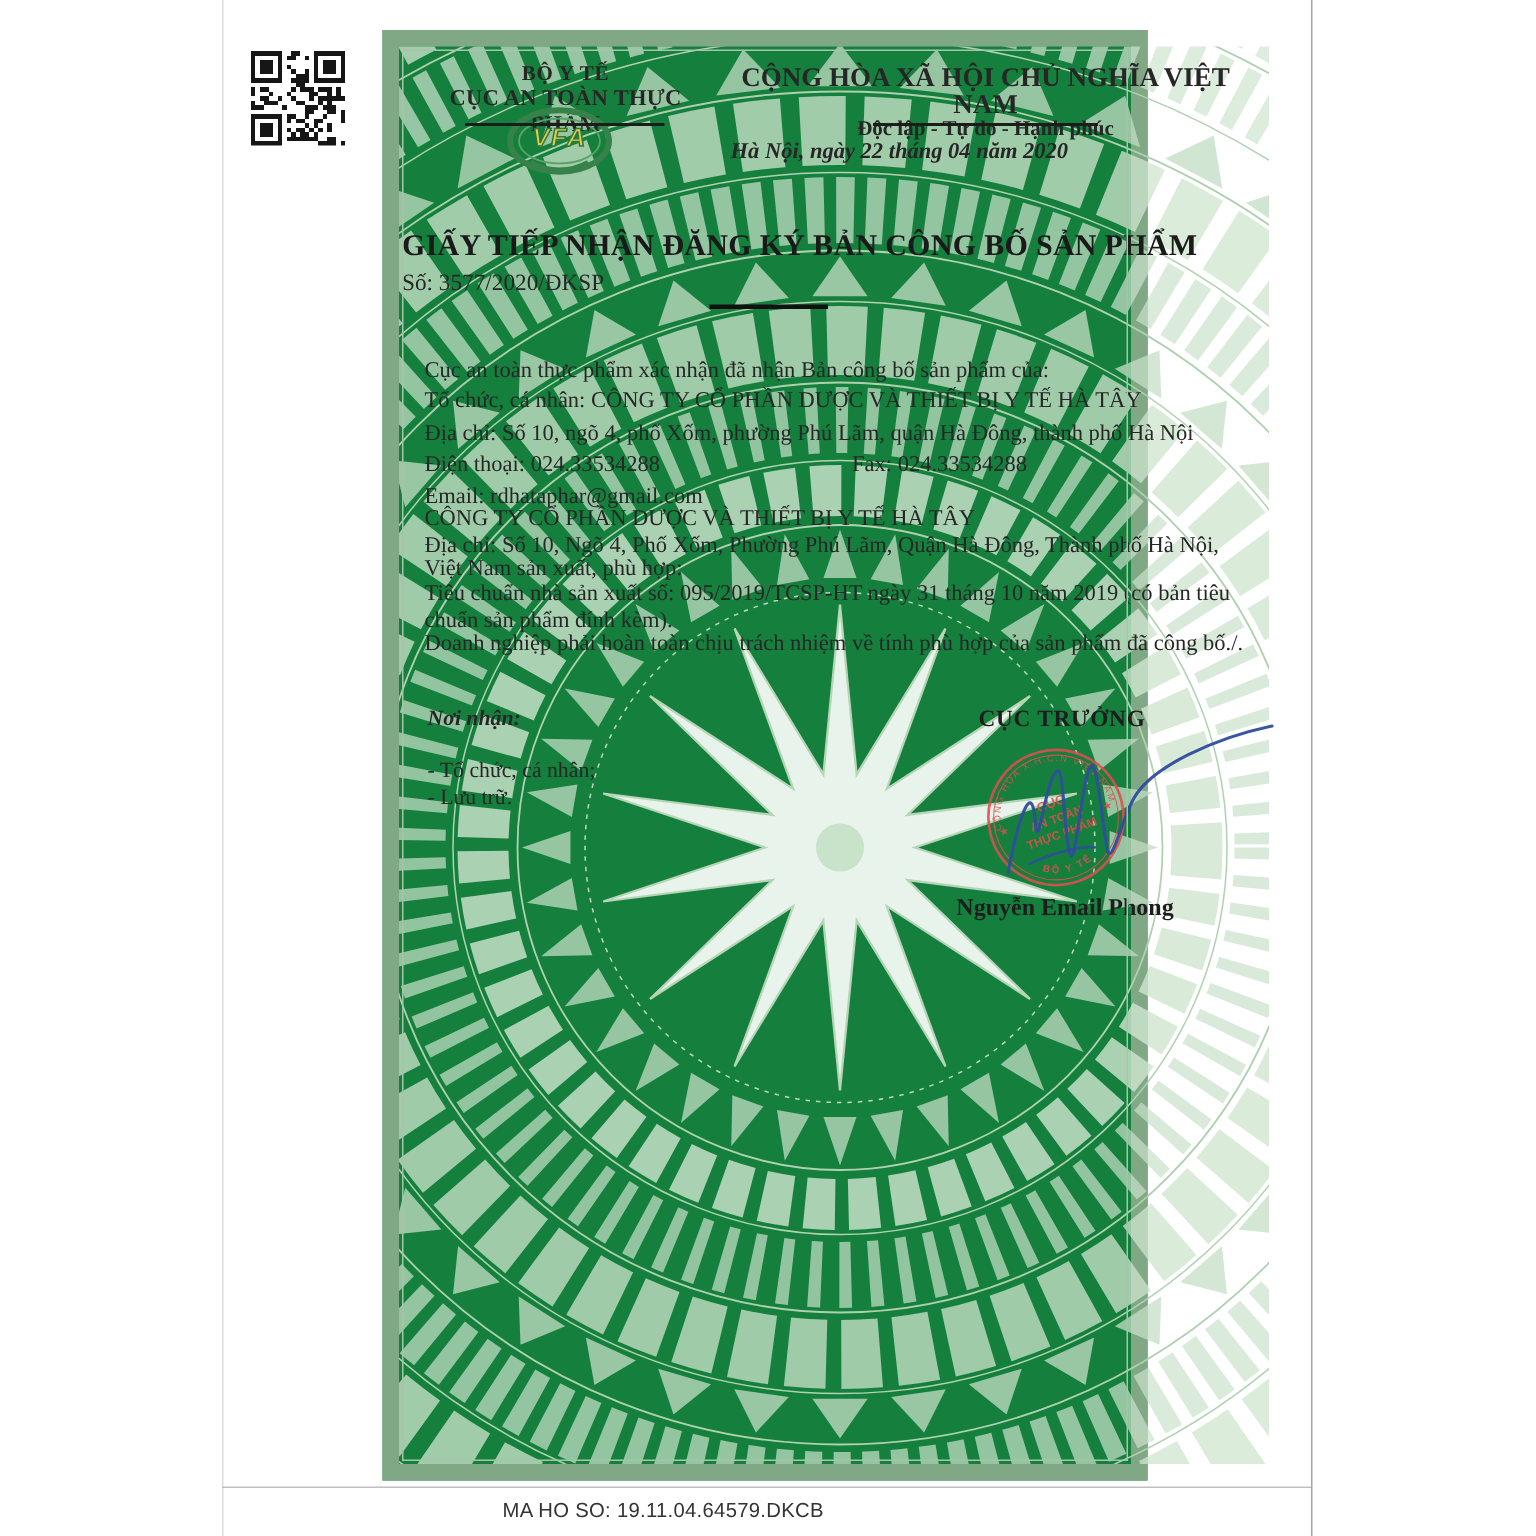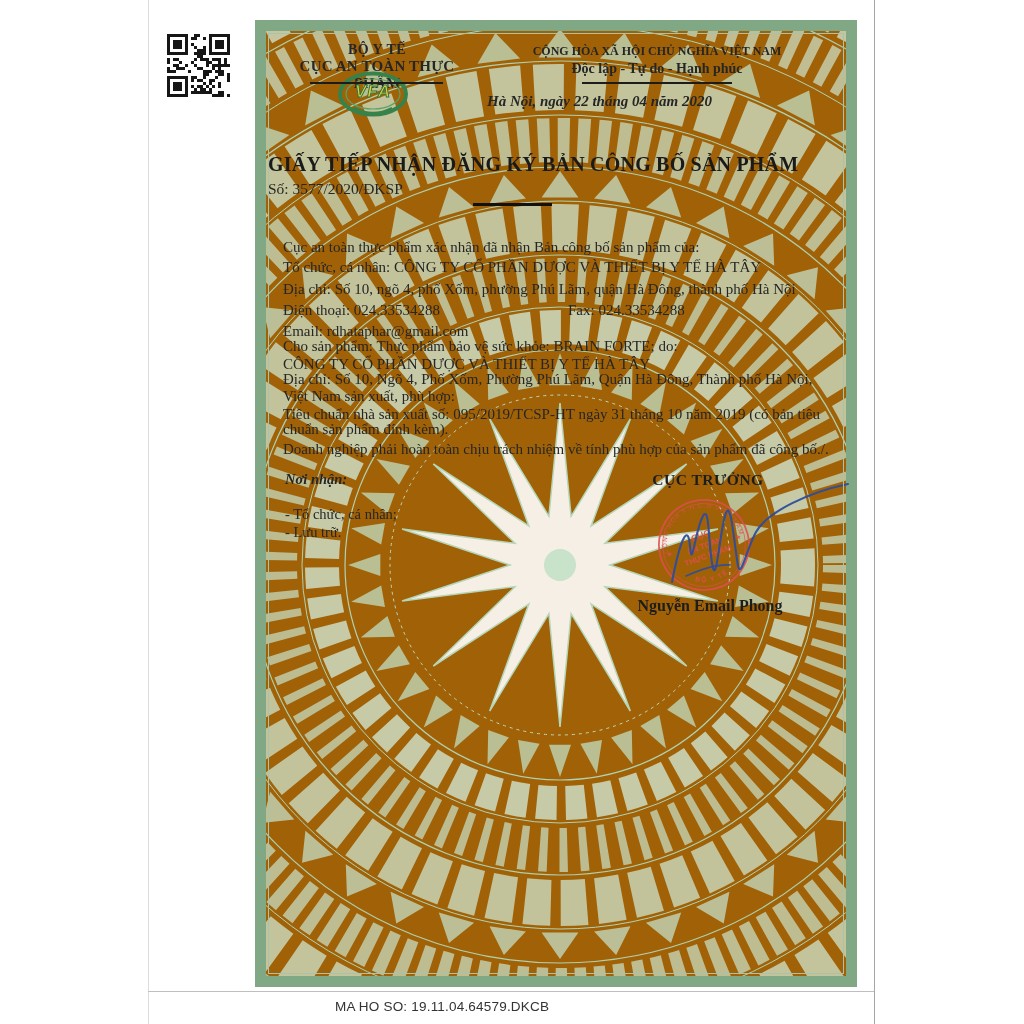--- a/index.html
+++ b/index.html
@@ -5,38 +5,38 @@
   html,body{margin:0;padding:0;}
   body{width:1024px;height:1024px;background:#ffffff;position:relative;overflow:hidden;
        font-family:"Liberation Serif","DejaVu Serif",serif;color:#262626;}
   .edge{position:absolute;background:#d9d9d9;}
   .edge-left{left:148px;top:0;width:1px;height:1024px;background:#dcdcdc;}
   .edge-right{left:874px;top:0;width:1px;height:1024px;background:#a6a6a6;}
   .edge-bottom{left:148px;top:991px;width:726px;height:1px;background:#bfbfbf;}
 
   .qr{position:absolute;left:167px;top:34px;width:63px;height:63px;shape-rendering:crispEdges;}
 
-  .certificate{position:absolute;left:255px;top:20px;width:602px;height:967px;
-       box-sizing:border-box;border:11px solid #80a885;background:#a16207;}
+  .certificate{position:absolute;left:255px;top:20px;width:510px;height:967px;
+       box-sizing:border-box;border:11px solid #80a885;background:#15803d;}
   .certificate::after{content:'';position:absolute;inset:2px;border:1px solid #a9c3ab;pointer-events:none;z-index:3;}
   .drum{position:absolute;left:0;top:0;width:580px;height:945px;z-index:0;}
   .certificate > *{z-index:1;}
 
   .hdr-left{position:absolute;left:11px;top:11px;width:200px;text-align:center;font-weight:bold;}
   .hl1{font-size:14px;letter-spacing:.5px;line-height:16px;}
   .hl2{font-size:15px;line-height:17px;letter-spacing:.2px;}
   .rule{position:absolute;background:#1c1c1c;height:1.5px;}
   .rule-left{left:44px;top:51px;width:133px;}
   .vfa{position:absolute;left:68px;top:37px;width:78px;height:52px;}
   .vfa svg{position:absolute;left:0;top:0;}
   .vfa-text{position:absolute;left:0;top:14px;width:78px;text-align:center;
        font-family:"Liberation Sans",sans-serif;font-style:italic;font-weight:bold;font-size:17px;
        color:#e3cf3e;-webkit-text-stroke:1px #2f7742;letter-spacing:1px;}
   .hdr-right{position:absolute;left:221px;top:11px;width:340px;text-align:center;font-weight:bold;}
-  .hr1{font-size:12px;line-height:18px;}
+  .hr1{font-size:18px;line-height:18px;}
   .hr2{font-size:14px;line-height:17px;}
   .rule-right{left:316px;top:51px;width:150px;}
   .dateline{position:absolute;left:221px;top:62px;width:340px;
        font-style:italic;font-weight:bold;font-size:15px;}
 
   .title{position:absolute;left:2px;top:122px;width:500px;text-align:center;font-weight:bold;
        font-size:20px;letter-spacing:.2px;color:#1a1a1a;white-space:nowrap;}
   .doc-no{position:absolute;left:2px;top:149px;width:510px;text-align:left;font-size:15.5px;}
   .no-rule{position:absolute;left:207px;top:172px;width:79px;height:2.5px;background:#111;}
 
@@ -377,21 +377,20 @@
 
   <div class="body">
     <div>Cục an toàn thực phẩm xác nhận đã nhận Bản công bố sản phẩm của:</div>
     <div>Tổ chức, cá nhân: CÔNG TY CỔ PHẦN DƯỢC VÀ THIẾT BỊ Y TẾ HÀ TÂY</div>
     <div>Địa chỉ: Số 10, ngõ 4, phố Xốm, phường Phú Lãm, quận Hà Đông, thành phố Hà Nội</div>
     <div class="phone-row">
       <span>Điện thoại: 024.33534288</span>
       <span class="fax">Fax: 024.33534288</span>
     </div>
     <div>Email: rdhataphar@gmail.com</div>
-    <div>Cho sản phẩm: Thực phẩm bảo vệ sức khỏe: BRAIN FORTE; do:</div>
     <div>CÔNG TY CỔ PHẦN DƯỢC VÀ THIẾT BỊ Y TẾ HÀ TÂY</div>
     <div>Địa chỉ: Số 10, Ngõ 4, Phố Xốm, Phường Phú Lãm, Quận Hà Đông, Thành phố Hà Nội,</div>
     <div>Việt Nam sản xuất, phù hợp:</div>
     <div>Tiêu chuẩn nhà sản xuất số: 095/2019/TCSP-HT ngày 31 tháng 10 năm 2019 (có bản tiêu</div>
     <div>chuẩn sản phẩm đính kèm).</div>
     <div>Doanh nghiệp phải hoàn toàn chịu trách nhiệm về tính phù hợp của sản phẩm đã công bố./.</div>
   </div>
 
   <div class="recipients">
     <div class="rec-h">Nơi nhận:</div>

